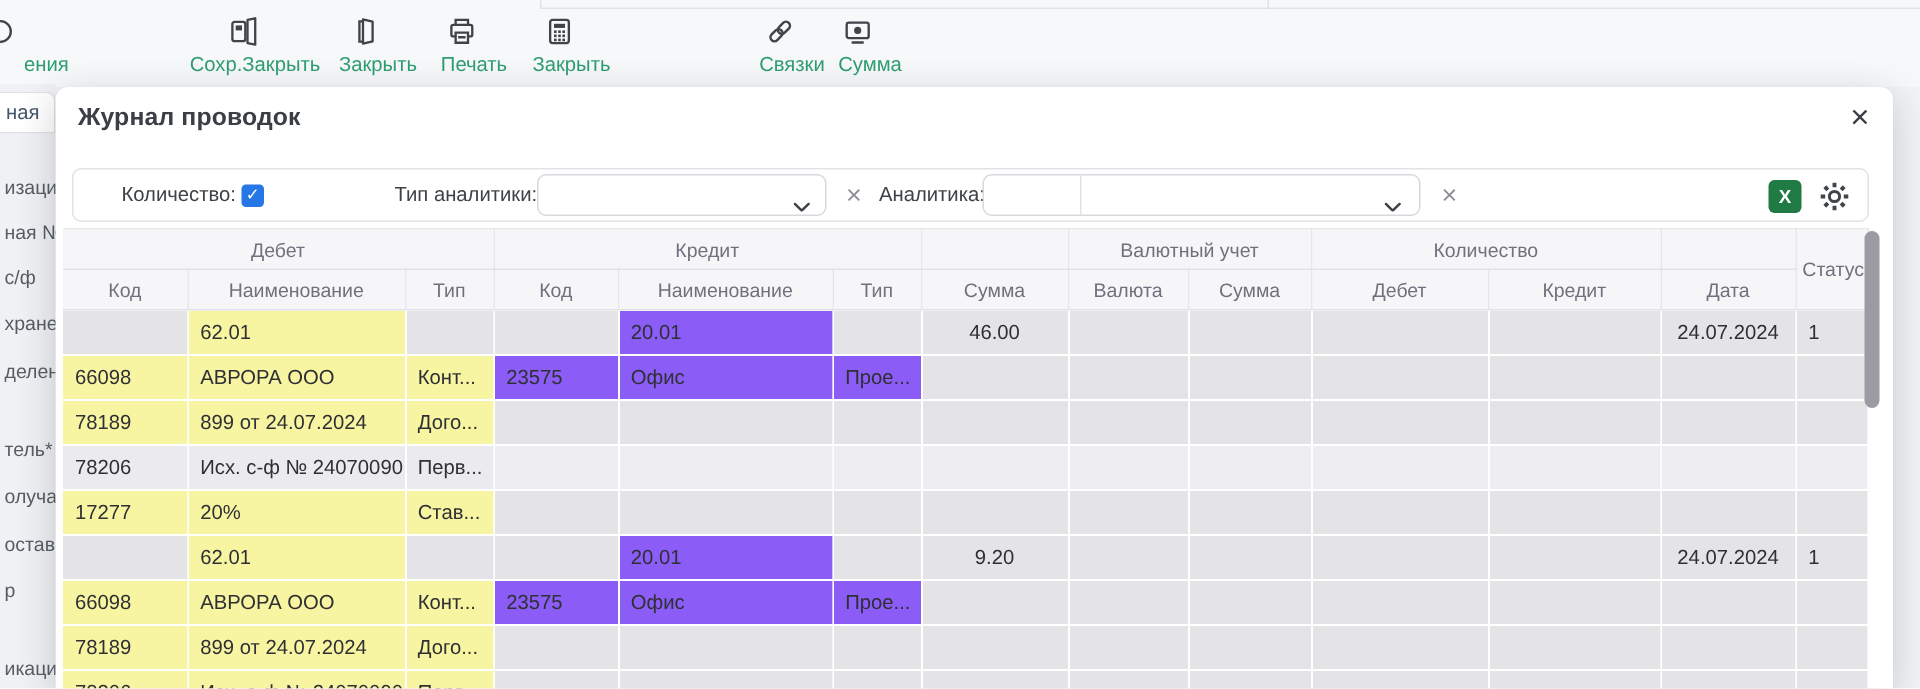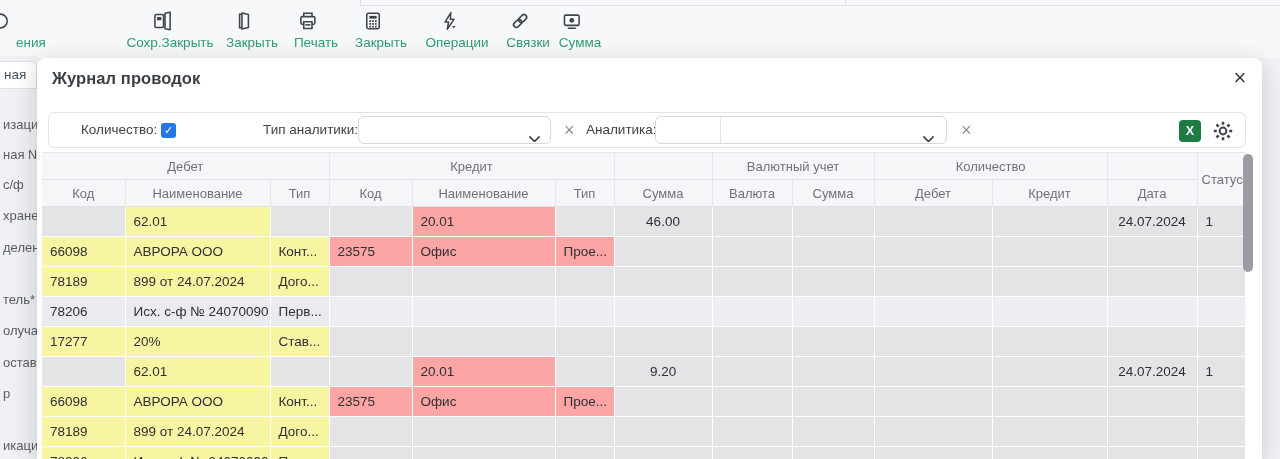--- a/index.html
+++ b/index.html
@@ -51,21 +51,21 @@
   table.journal{position:absolute;left:5px;top:94px;width:1203px;border-collapse:collapse;
     table-layout:fixed;}
   table.journal th{background:#f6f6f9;color:#71717d;font-weight:normal;font-size:13px;
     border-right:1px solid #e6e6ea;border-bottom:1px solid #e2e2e6;border-top:1px solid #e7e7eb;
     height:26px;padding:0 4px;overflow:hidden;white-space:nowrap;}
   th.status-h{white-space:pre-line;text-align:right;padding-right:6px;line-height:1.2;}
   table.journal td{height:29px;line-height:28px;font-size:13.5px;color:#2e3034;padding:0 8px;
     white-space:nowrap;overflow:hidden;border-right:1px solid rgba(255,255,255,.5);
     border-bottom:1px solid rgba(255,255,255,.55);cursor:default;}
   td.bg-g{background:#e4e4e7;} td.bg-gl{background:#eeeef2;}
-  td.bg-y{background:#f8f5a2;margin-left:39px;} td.bg-c{background:#fca5a5;} td.bg-m{background:#ebebef;}
+  td.bg-y{background:#f8f5a2;margin-left:39px;} td.bg-c{background:#8b5cf6;} td.bg-m{background:#ebebef;}
   .ar{text-align:center;}
   .scroll-thumb{position:absolute;left:1206px;top:96px;width:10px;height:118px;border-radius:5px;
     background:#9b9ba4;cursor:pointer;}
 </style>
 </head>
 <body>
 
 <div class="screen">
 
   <div class="toolbar">
@@ -122,27 +122,20 @@
               <rect x="11.05" y="14.2" width="1.9" height="1.9"></rect>
               <rect x="14.1" y="14.2" width="1.9" height="1.9"></rect>
               <rect x="8" y="17.2" width="1.9" height="1.9"></rect>
               <rect x="11.05" y="17.2" width="1.9" height="1.9"></rect>
               <rect x="14.1" y="17.2" width="1.9" height="1.9"></rect>
             </g>
           </svg></span>
       <div class="tb-label">Закрыть</div>
     </div>
 
-    <div class="tb-item" style="left:449px">
-      <span><svg viewBox="0 0 24 24">
-            <path d="M13.6 2.8 L7.2 13.2 h3.9 L9.6 21 L17 10.2 h-4.1 Z" fill="none" stroke="#3e444a" stroke-width="1.6" stroke-linejoin="round"></path>
-            <path d="M14.6 17.4 h4.2 l-2.1 2.6 Z" fill="#3e444a"></path>
-          </svg></span>
-      <div class="tb-label">Операции</div>
-    </div>
 
     <div class="tb-item" style="left:520px">
       <span><svg viewBox="0 0 24 24" fill="none" stroke="#3e444a" stroke-width="1.8">
             <g transform="rotate(-45 12 12)">
               <rect x="3.2" y="9.1" width="10" height="5.8" rx="2.9"></rect>
               <rect x="10.8" y="9.1" width="10" height="5.8" rx="2.9"></rect>
             </g>
           </svg></span>
       <div class="tb-label">Связки</div>
     </div>

